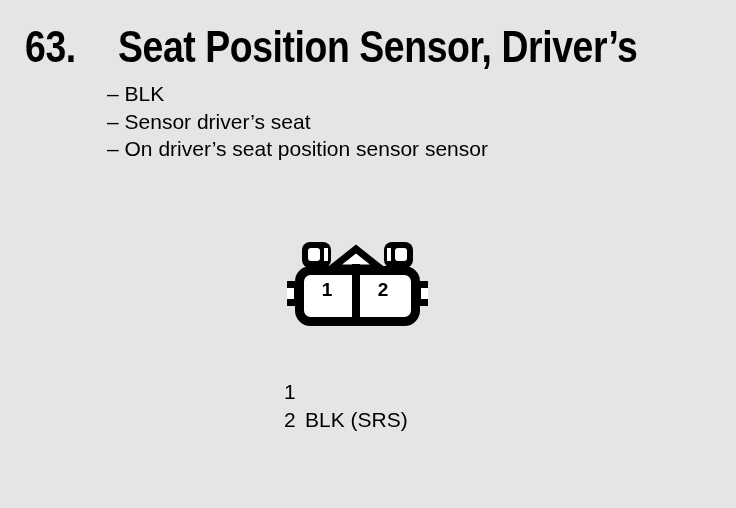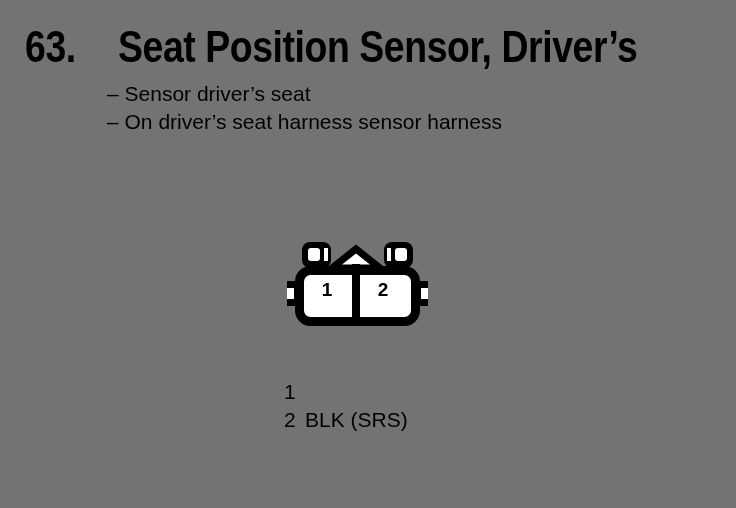--- a/index.html
+++ b/index.html
@@ -4,21 +4,21 @@
 <style>
   html, body {
     margin: 0;
     padding: 0;
     background: #ffffff;
   }
   .page {
     position: relative;
     width: 736px;
     height: 508px;
-    background: #737373;
+    background: #e5e5e5;
     color: #000000;
     font-family: "Liberation Sans", sans-serif;
     overflow: hidden;
   }
   
   .item-number, .page-title {
     position: absolute;
     top: 25px;
     font-size: 44px;
     font-weight: bold;
@@ -72,22 +72,23 @@
 </style>
 </head>
 <body>
 
 <div class="page">
 
   <span class="item-number">63.</span>
   <h1 class="page-title" style="margin:0; font-size:44px;">Seat Position Sensor, Driver’s</h1>
 
   <div class="details">
+    <span class="detail-line"><span class="detail-dash">–</span>&nbsp;<span>BLK</span></span>
     <span class="detail-line"><span class="detail-dash">–</span>&nbsp;<span>Sensor driver’s seat</span></span>
-    <span class="detail-line"><span class="detail-dash">–</span>&nbsp;<span>On driver’s seat harness sensor harness</span></span>
+    <span class="detail-line"><span class="detail-dash">–</span>&nbsp;<span>On driver’s seat position sensor sensor</span></span>
   </div>
 
   <div class="connector">
     <svg width="145" height="96" viewBox="0 0 145 96">
 
       <g>
         <rect x="17" y="4" width="29" height="26" rx="8" fill="#000000"></rect>
         <rect x="23" y="10" width="12" height="13" rx="3" fill="#ffffff"></rect>
         <rect x="39" y="10" width="4" height="13" fill="#ffffff"></rect>
       </g>

